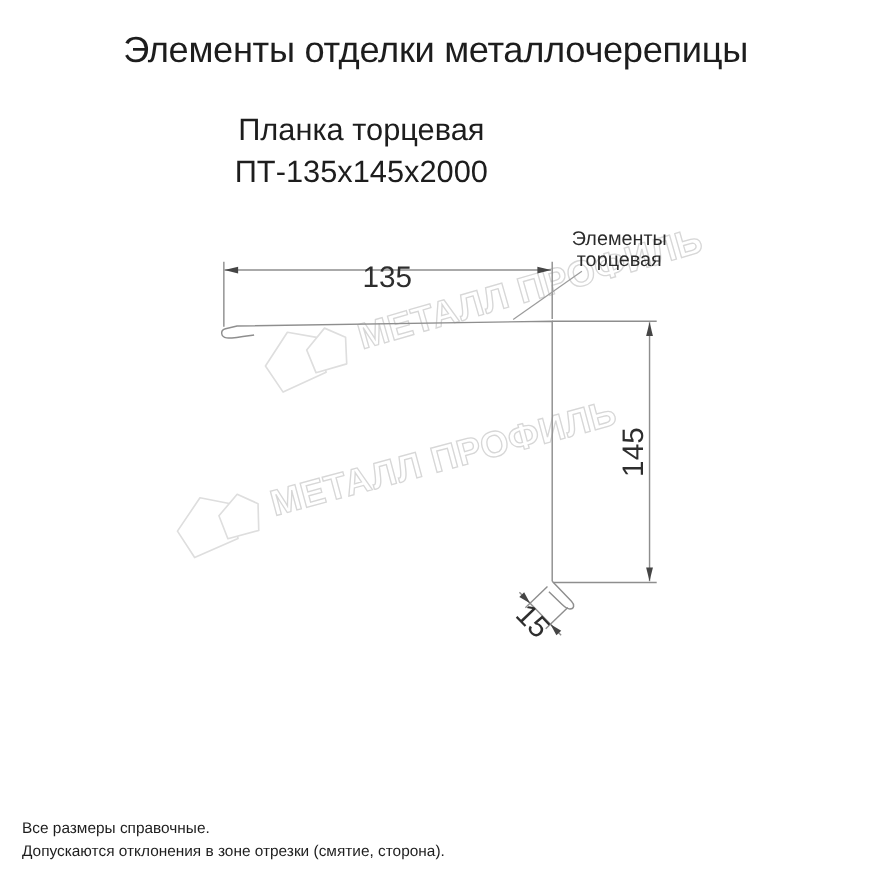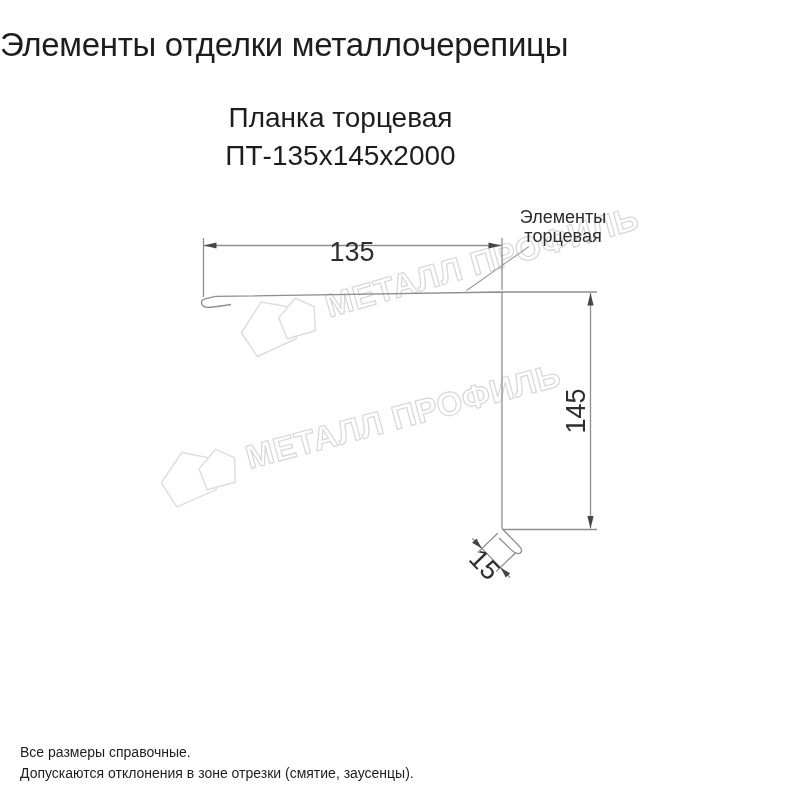--- a/index.html
+++ b/index.html
@@ -3,25 +3,25 @@
 <meta charset="utf-8">
 <style>
   html,body{margin:0;padding:0;}
   body{
     width:800px;height:800px;position:relative;background:#ffffff;
     font-family:"Liberation Sans","DejaVu Sans",sans-serif;
     overflow:hidden;
   }
   .abs{position:absolute;}
   .title{
-    left:0;top:26px;width:792px;text-align:left;
+    left:0;top:26px;width:792px;text-align:center;
     font-size:33px;color:#1d1d1d;letter-spacing:-0.3px;white-space:nowrap;
   }
   .subtitle{
-    left:0;width:657px;text-align:center;font-size:28px;color:#1d1d1d;white-space:nowrap;margin-left:12px;
+    left:0;width:657px;text-align:center;font-size:28px;color:#1d1d1d;white-space:nowrap;
   }
   .subtitle.name{top:102px;}
   .subtitle.sku{top:140px;}
   .face-label{
     left:563px;top:208px;transform:translateX(-50%);
     text-align:center;font-size:18px;line-height:19px;color:#2b2b2b;white-space:nowrap;
   }
   .dim-label{
     font-size:27px;color:#2e2e2e;white-space:nowrap;
   }
@@ -111,13 +111,13 @@
 <div class="abs face-label">
   <div>Элементы</div>
   <div>торцевая</div>
 </div>
 
 <div class="abs dim-label dim-135">135</div>
 <div class="abs dim-label dim-145">145</div>
 <div class="abs dim-label dim-15">15</div>
 
 <div class="abs footer l1">Все размеры справочные.</div>
-<div class="abs footer l2">Допускаются отклонения в зоне отрезки (смятие, заусенцы).</div>
+<div class="abs footer l2">Допускаются отклонения в зоне отрезки (смятие, сторона).</div>
 
 </body></html>

